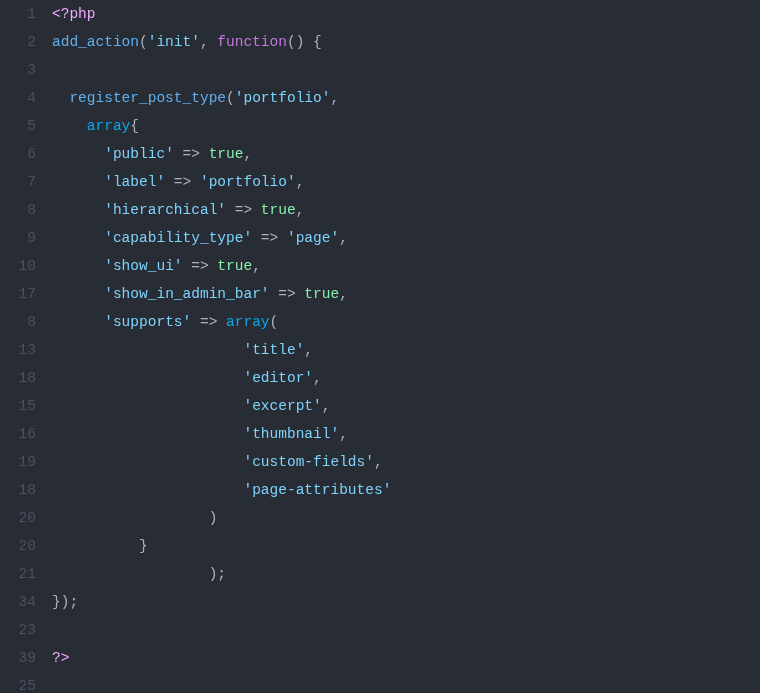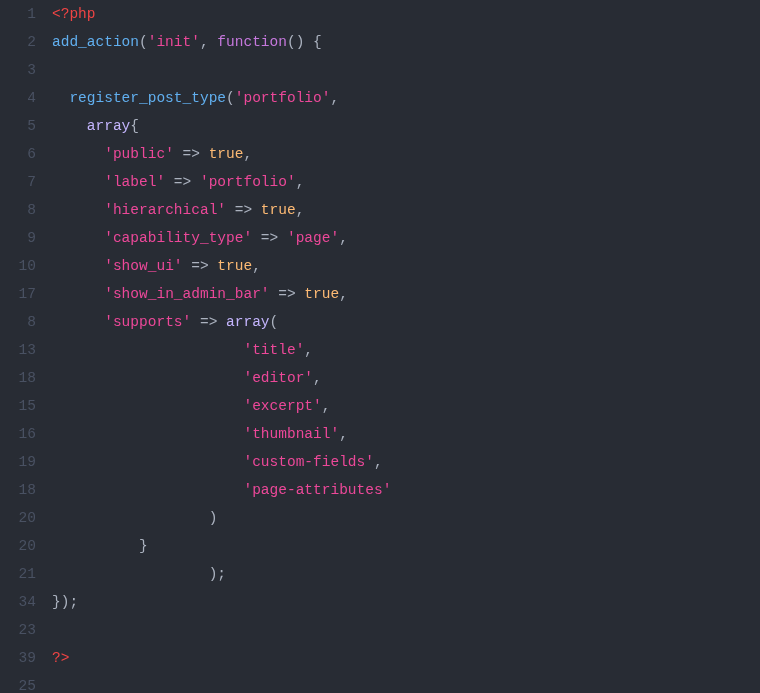--- a/index.html
+++ b/index.html
@@ -30,28 +30,28 @@
     }
     .code {
       flex: 1;
       color: #abb2bf;
       white-space: pre;
       padding-left: 4px;
     }
     .line {
       height: 28px;
     }
-    .t-tag { color: #ef4444; }
+    .t-tag { color: #f0abfc; }
     .t-fn { color: #61afef; }
     .t-kw { color: #c678dd; text-align: center; }
-    .t-str { color: #ec4899; }
-    .t-bool { color: #fdba74; }
+    .t-str { color: #7dd3fc; }
+    .t-bool { color: #86efac; }
     .t-punc { color: #abb2bf; }
     .t-op { color: #abb2bf; }
-    .t-type { color: #c4b5fd; }
+    .t-type { color: #0ea5e9; }
     .t-brace { color: #abb2bf; }
   </style>
 </head>
 <body>
 
 <div class="gutter">
     <div class="ln">1</div>
     <div class="ln">2</div>
     <div class="ln">3</div>
     <div class="ln">4</div>

